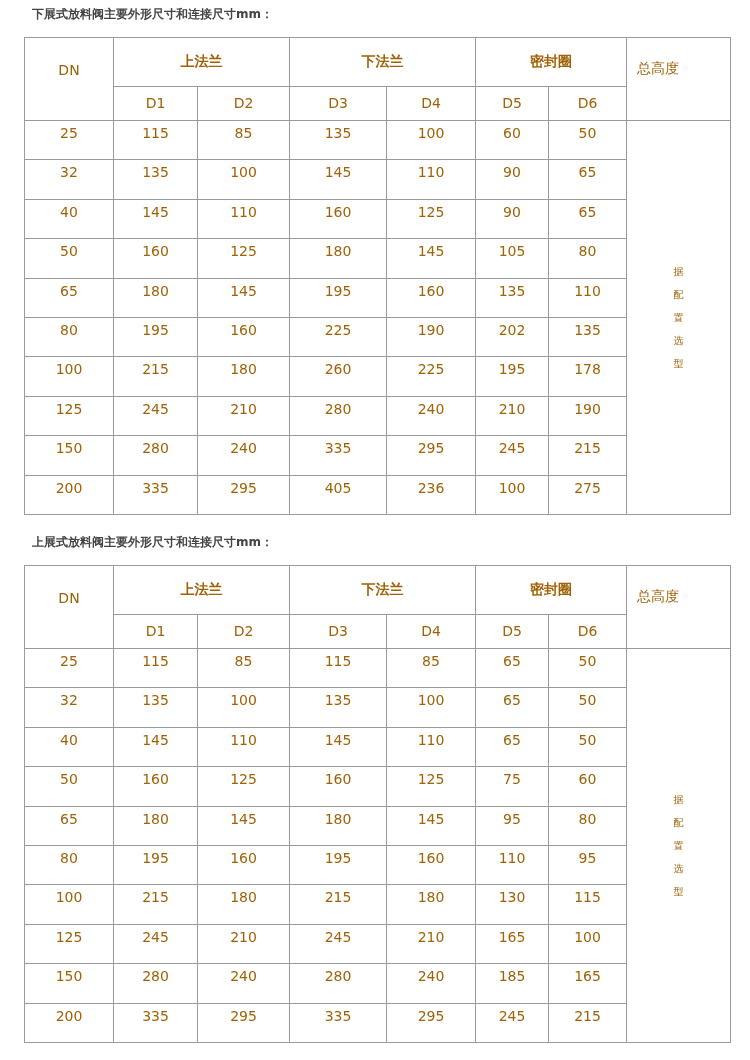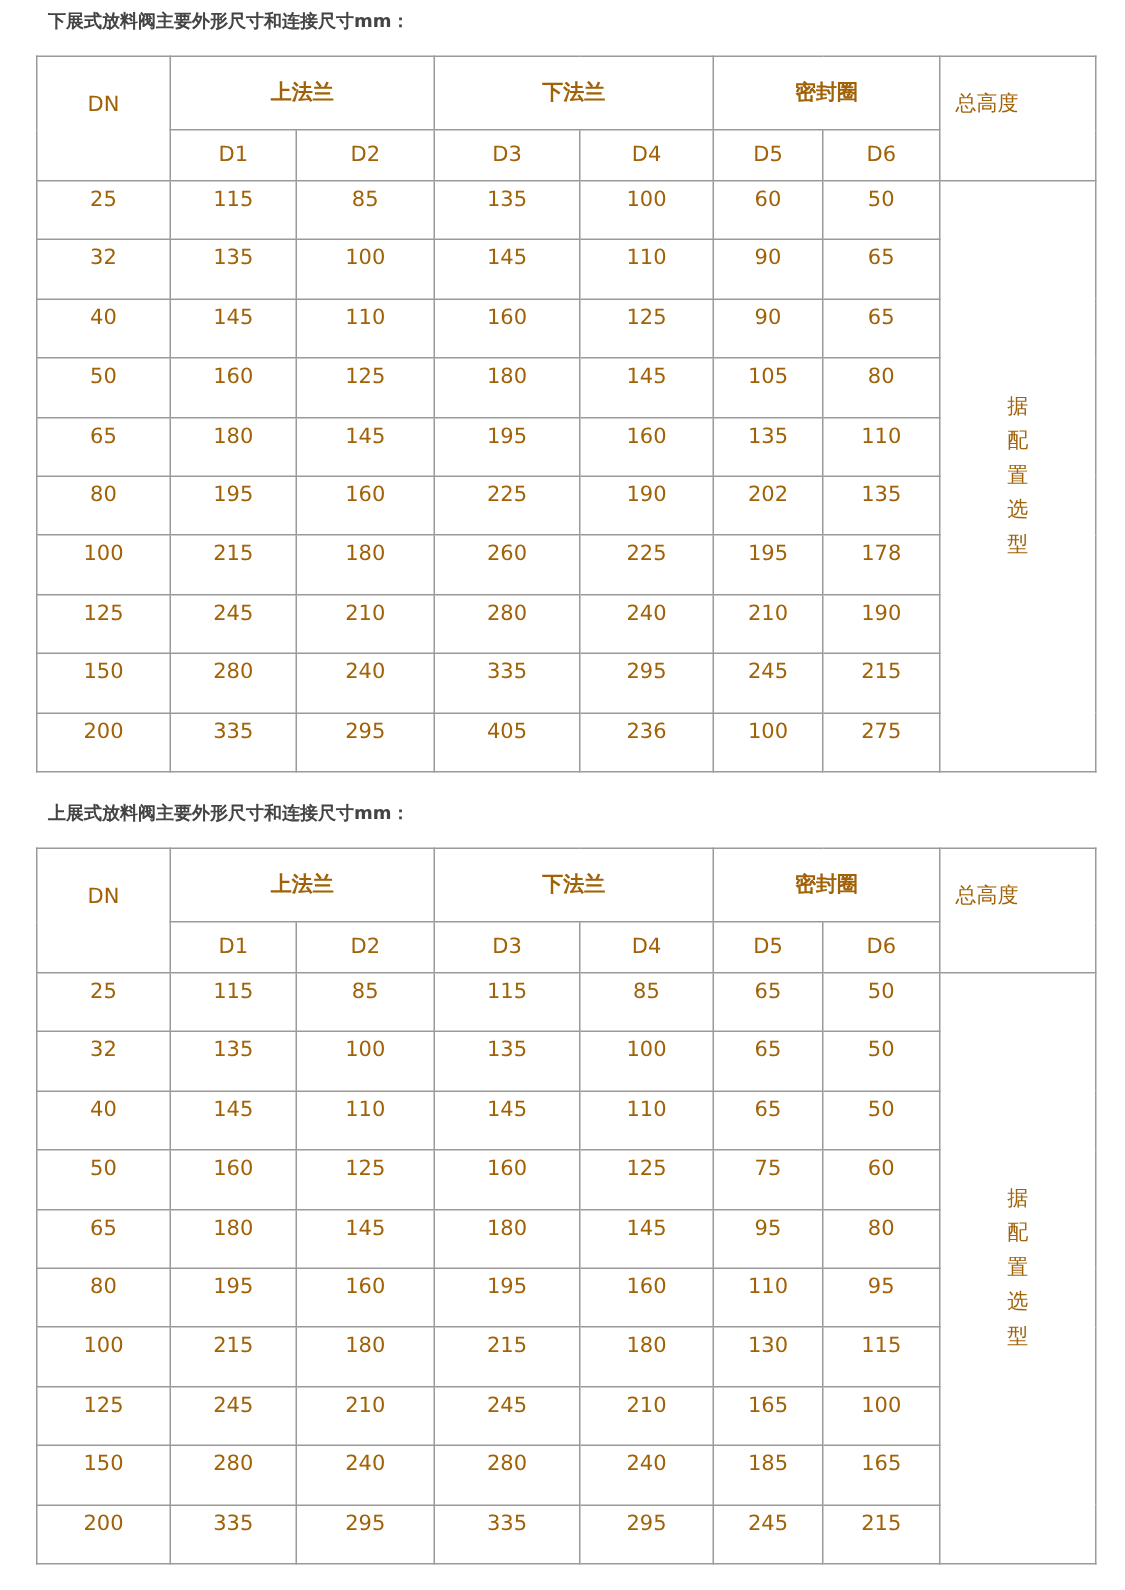--- a/index.html
+++ b/index.html
@@ -9,21 +9,21 @@
                    letter-spacing: 0px; white-space: nowrap; }
   table.spec { position: absolute; left: 24px; border-collapse: collapse; table-layout: fixed;
                font-size: 14px; color: #a16207; }
   table.spec td { border: 1px solid #9a9a9a; text-align: center; padding: 0; vertical-align: top; }
   table.spec td.hdr-top { height: 48px; vertical-align: middle; font-weight: bold; }
   table.spec td.hdr-sub { height: 34px; padding-top: 8px; box-sizing: border-box; }
   table.spec td.dn-hdr { vertical-align: top; padding-top: 24px; }
   table.spec td.total-hdr { vertical-align: middle; text-align: left; padding-left: 10px; padding-bottom: 20px; margin-left: 40px; }
   table.spec td.cell { height: 39.4px; padding-top: 4px; box-sizing: border-box; }
   table.spec td.merged { vertical-align: middle; }
-  .vtext { display: inline-block; width: 16px; line-height: 23px; font-size: 14px; word-break: break-all; }
+  .vtext { display: inline-block; width: 16px; line-height: 23px; font-size: 10px; word-break: break-all; }
 </style>
 </head>
 <body>
 
 <div class="section-title" style="top:6px;">下展式放料阀主要外形尺寸和连接尺寸mm：</div>
 <table class="spec" id="t0" style="top:37px; width:706px;">
   <colgroup>
     <col style="width:89px">
       <col style="width:84px">
       <col style="width:92px">

